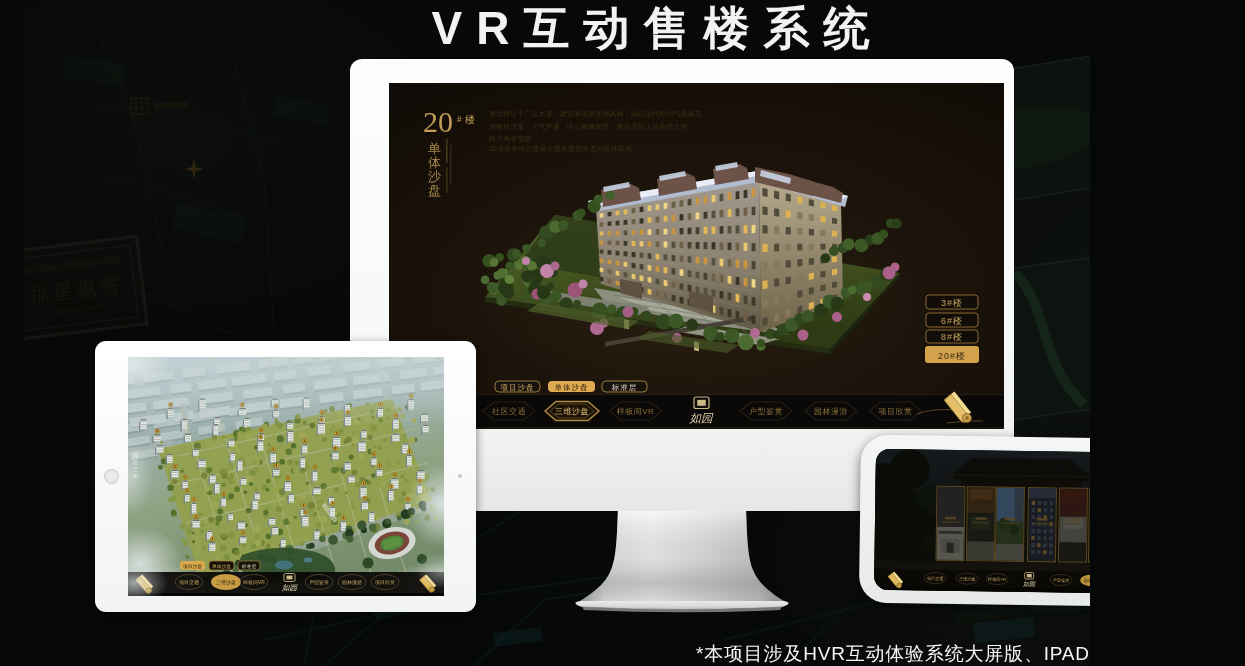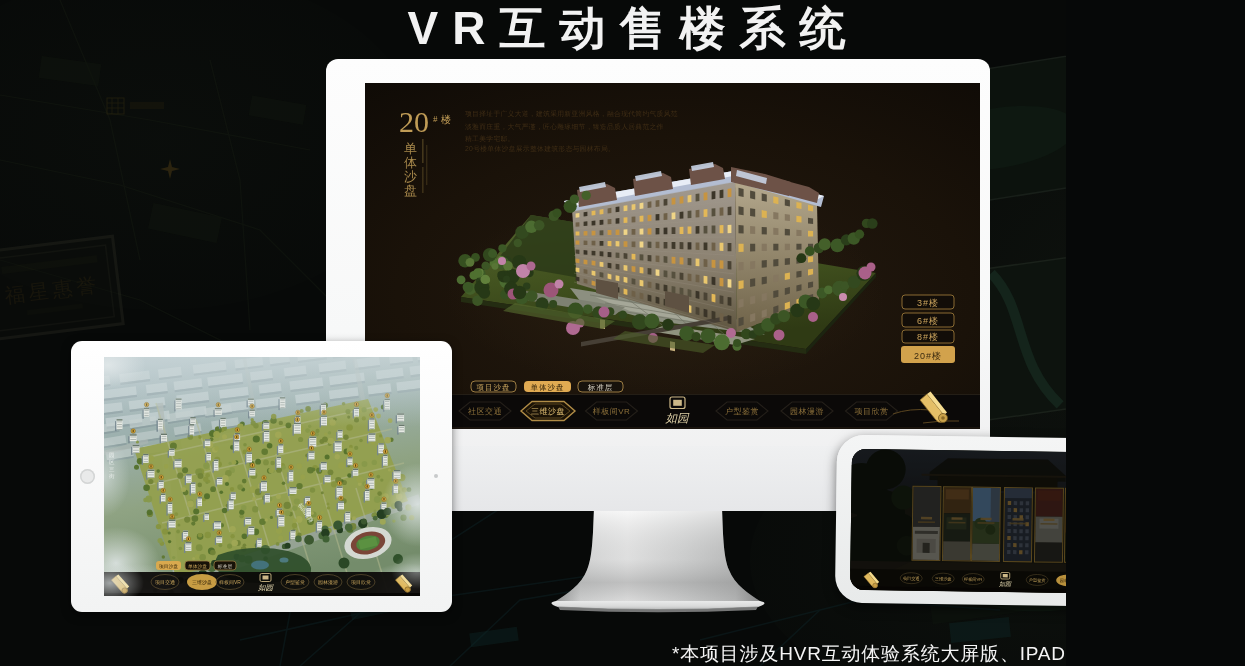--- a/index.html
+++ b/index.html
@@ -1,17 +1,17 @@
 <!DOCTYPE html>
 <html><head>
 <meta charset="utf-8">
 <style>
   html,body{margin:0;padding:0;background:#060808;}
   #stage{position:relative;width:1066px;height:666px;overflow:hidden;
-    font-family:"Liberation Sans",sans-serif;background:#be185d;}
+    font-family:"Liberation Sans",sans-serif;background:#be185d;margin-left:24px;}
   .abs{position:absolute;}
 </style>
 </head>
 <body>
 <div id="stage">
 
 <svg class="abs" id="bg" width="1245" height="666" style="left:0;top:0">
 <defs>
 <radialGradient id="bgl" cx="0.5" cy="0.5" r="0.7">
 <stop offset="0" stop-color="#0e120e"></stop>

